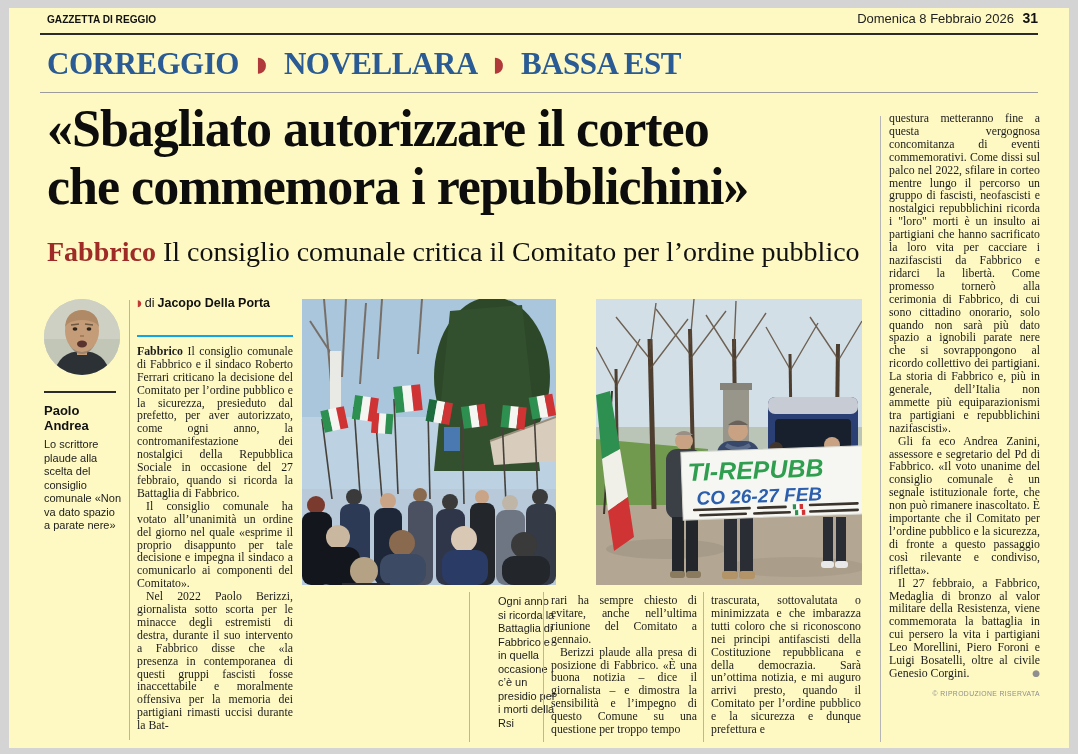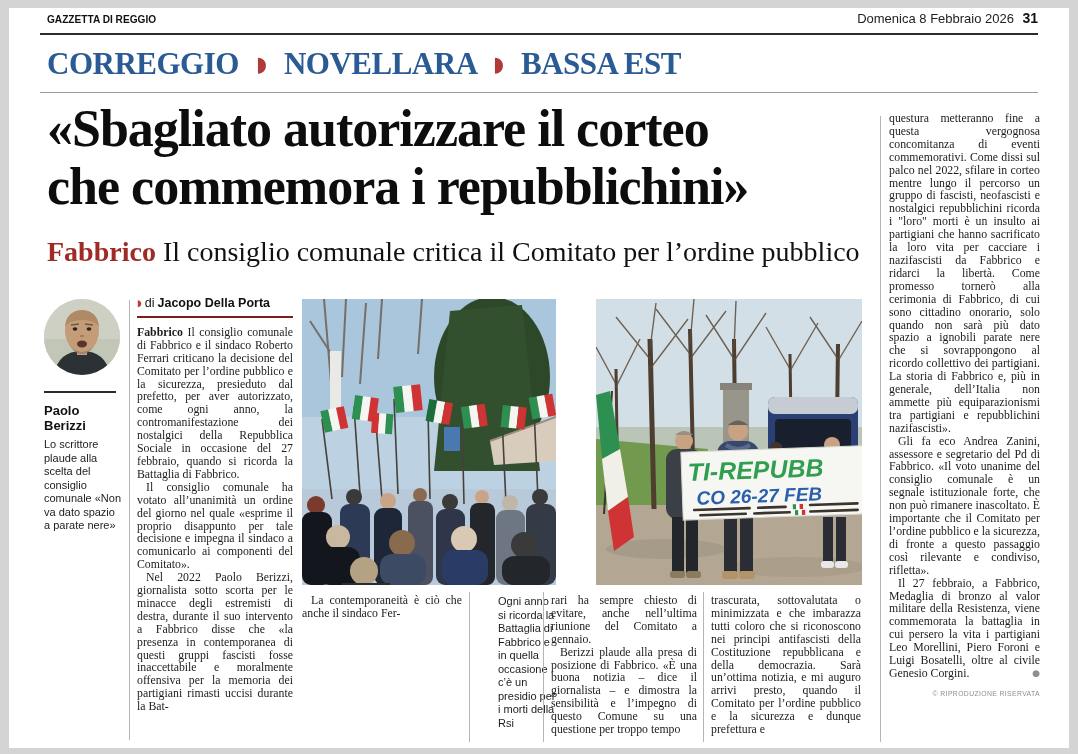--- a/index.html
+++ b/index.html
@@ -1,16 +1,16 @@
 <!DOCTYPE html>
 <html lang="it"><head>
 <meta charset="utf-8">
 <style>
   html,body{margin:0;padding:0;background:#cfcfcf;}
-  .page{position:relative;width:1078px;height:754px;background:#ffffff;overflow:hidden;
+  .page{position:relative;width:1078px;height:754px;background:#fef9c3;overflow:hidden;
         font-family:"Liberation Sans",sans-serif;color:#1a1a1a;}
   
   .frame{position:absolute;background:#d4d4d4;}
   .frame.top{left:0;top:0;width:1078px;height:8px;}
   .frame.left{left:0;top:0;width:9px;height:754px;}
   .frame.right{left:1069px;top:0;width:9px;height:754px;}
   .frame.bottom{left:0;top:748px;width:1078px;height:6px;}
 
   
   .masthead{position:absolute;left:47px;top:13px;font-weight:bold;font-size:11px;letter-spacing:0px;
@@ -39,22 +39,22 @@
   .rail-rule{width:72px;height:2px;background:#2b2b2b;margin-top:16px;}
   .rail-name{margin-top:10px;font-weight:bold;font-size:13px;line-height:15px;color:#111;}
   .rail-cap{margin-top:5px;font-size:11px;line-height:13.5px;color:#1c1c1c;}
 
   
   .col{position:absolute;font-family:"Liberation Serif",serif;font-size:11.8px;line-height:12.9px;
        text-align:justify;color:#1b1b1b;overflow:hidden;hyphens:auto;-webkit-hyphens:auto;}
   .col p{margin:0;}
   .col p.ind{text-indent:9px;}
   .lead-in{font-weight:bold;}
-  .byline{font-size:12.5px;font-family:"Liberation Sans",sans-serif;border-bottom:2px solid #7f1d1d;
-          padding-bottom:6px;margin-bottom:8px;text-align:left;color:#111;}
+  .byline{font-size:12.5px;font-family:"Liberation Sans",sans-serif;border-bottom:2px solid #0ea5e9;
+          padding-bottom:25px;margin-bottom:8px;text-align:left;color:#111;}
   .byline .bullet{color:#c03a36;font-size:9px;vertical-align:1px;margin-right:3px;font-family:"DejaVu Sans",sans-serif;}
   .byline .prefix{font-weight:normal;margin-right:3px;}
   .byline .author{font-weight:bold;}
 
   .capcol{position:absolute;font-family:"Liberation Sans",sans-serif;font-size:11px;line-height:13.5px;color:#1c1c1c;}
 
   .photo{position:absolute;overflow:hidden;background:#b8cada;}
   .photo svg{display:block;}
 
   .endmark{float:right;color:#8f8f8f;font-size:9px;line-height:12px;font-family:"DejaVu Sans",sans-serif;}
@@ -104,21 +104,21 @@
         <path d="M21,30 Q21,12 38,11 Q55,12 55,30 Q55,22 38,21 Q21,22 21,30 Z" fill="#b08a66"></path>
         <path d="M23,40 Q28,55 38,55 Q48,55 53,40 Q50,52 38,53 Q26,52 23,40 Z" fill="#8d7b69" opacity=".75"></path>
         <ellipse cx="31" cy="30" rx="2.4" ry="1.7" fill="#2d241c"></ellipse>
         <ellipse cx="45" cy="30" rx="2.4" ry="1.7" fill="#2d241c"></ellipse>
         <path d="M27,26 L35,25 M41,25 L49,26" stroke="#6e5a44" stroke-width="1.6" fill="none"></path>
         <ellipse cx="38" cy="45" rx="5" ry="3.4" fill="#59332e"></ellipse>
         <path d="M36,37 L40,37" stroke="#9a7352" stroke-width="1.4"></path>
       </svg>
     </div>
     <div class="rail-rule"></div>
-    <div class="rail-name">Paolo Berizzi</div>
+    <div class="rail-name">Paolo Andrea</div>
     <div class="rail-cap">Lo scrittore plaude alla scelta del consiglio comunale «Non va dato spazio a parate nere»</div>
   </div>
 
   <div class="vrule" style="left:129px;top:300px;height:440px;"></div>
 
   <div class="col" style="left:137px;top:297px;width:156px;height:445px;">
     <div class="byline">
       <span class="bullet">◗</span><span class="prefix">di</span><span class="author">Jacopo Della Porta</span>
     </div>
     <p><span class="lead-in">Fabbrico</span><span> Il consiglio comunale di Fabbrico e il sindaco Roberto Ferrari criticano la decisione del Comitato per l’ordine pubblico e la sicurezza, presieduto dal prefetto, per aver autorizzato, come ogni anno, la contromanifestazione dei nostalgici della Repubblica Sociale in occasione del 27 febbraio, quando si ricorda la Battaglia di Fabbrico.</span></p>
@@ -321,21 +321,20 @@
             <rect x="201.4" y="212" width="3.4" height="5" fill="#fff"></rect>
             <rect x="204.8" y="212" width="3.4" height="5" fill="#cf3333"></rect>
           <rect x="212" y="206" width="50" height="2.6" rx="1.3" fill="#3a342c"></rect>
             <rect x="212" y="212.5" width="50" height="2.6" rx="1.3" fill="#3a342c"></rect>
         </g>
       </g>
     </svg>
   </div>
 
   <div class="col" style="left:302px;top:594px;width:160px;height:148px;">
-    <p class="ind">La contemporaneità è ciò che anche il sindaco Fer-</p>
   </div>
 
   <div class="vrule" style="left:469px;top:592px;height:150px;"></div>
 
   <div class="capcol" style="left:476px;top:595px;width:60px;height:148px;margin-left:22px;">Ogni anno si ricorda la Battaglia di Fabbrico e in quella occasione c’è un presidio per i morti della Rsi</div>
 
   <div class="vrule" style="left:543px;top:592px;height:150px;"></div>
 
   <div class="col" style="left:551px;top:594px;width:146px;height:148px;">
     <p>rari ha sempre chiesto di evitare, anche nell’ultima riunione del Comitato a gennaio.</p>

